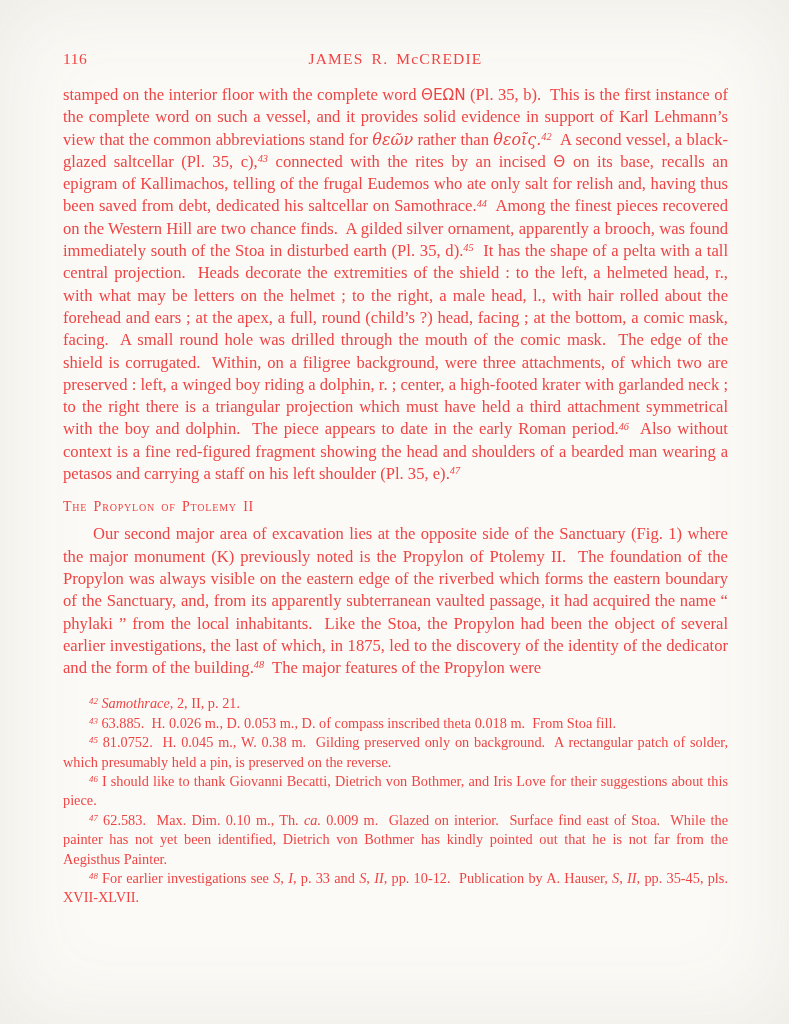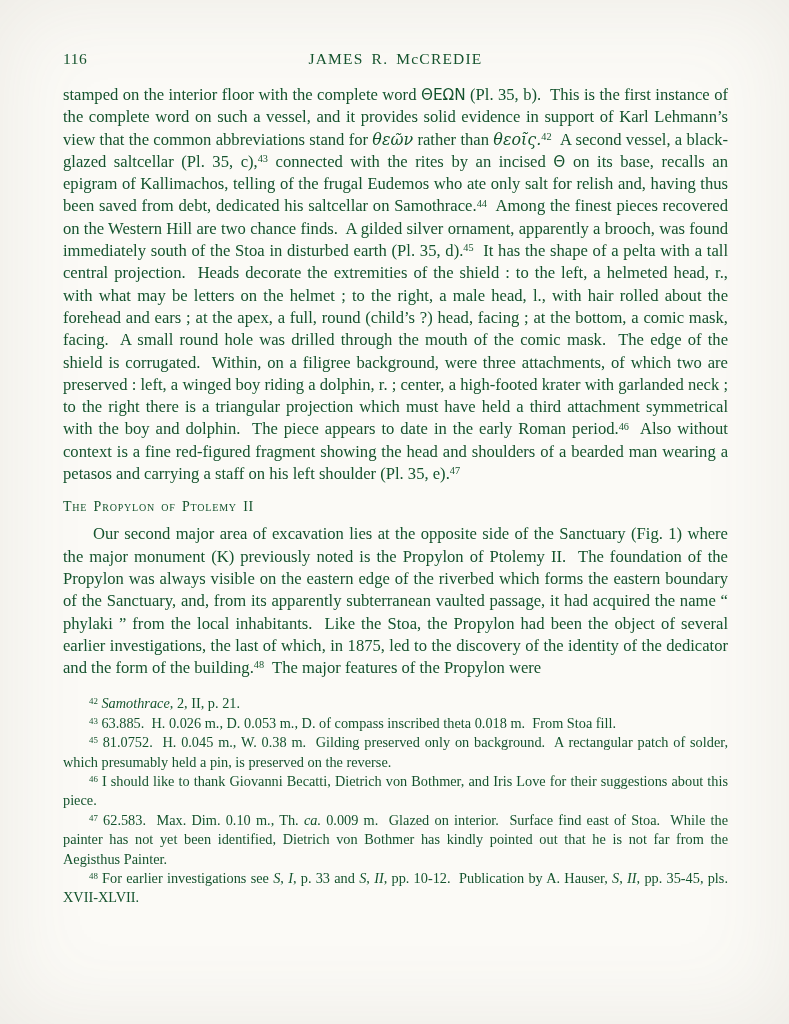--- a/index.html
+++ b/index.html
@@ -9,21 +9,21 @@
   }
   .page {
     position: relative;
     width: 789px;
     height: 1024px;
     margin: 0 auto;
     background: #fbfaf6;
     box-shadow: inset 0 0 90px rgba(105, 98, 82, 0.10);
     box-sizing: border-box;
     padding: 50px 61px 0 63px;
-    color: #14532d;
+    color: #ef4444;
     font-family: "Liberation Serif", serif;
     overflow: hidden;
   }
   .running-header {
     display: flex;
     align-items: baseline;
     font-size: 15.5px;
   }
   .page-num {
     width: 70px;
@@ -64,20 +64,21 @@
     text-indent: 26px;
     margin: 0;
   }
   sup {
     font-size: 0.62em;
     line-height: 0;
     vertical-align: baseline;
     position: relative;
     top: -0.48em;
     letter-spacing: 0;
+    font-style: italic;
   }
   .run-i { font-style: italic; }
   .run-gi {
     font-style: italic;
     font-family: "DejaVu Serif", serif;
     font-size: 0.96em;
   }
   .run-gu {
     font-family: "DejaVu Sans", sans-serif;
     font-size: 0.92em;

